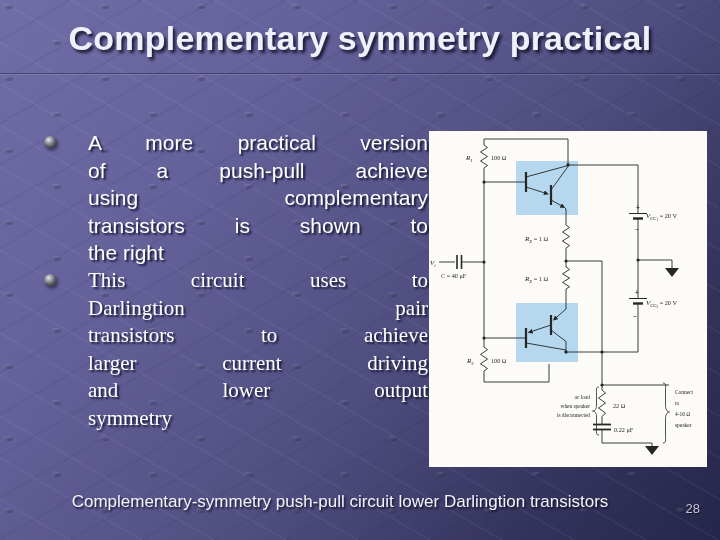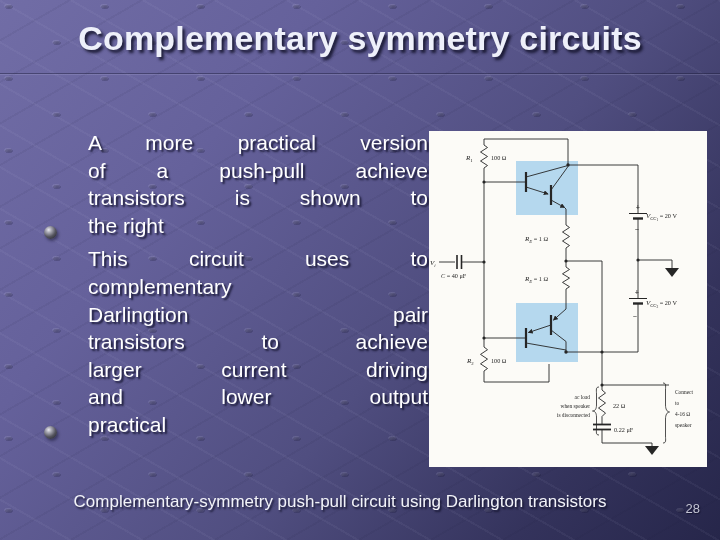--- a/index.html
+++ b/index.html
@@ -19,22 +19,22 @@
   .title{
     position:absolute;top:19px;left:0;width:720px;text-align:center;
     font-size:34px;font-weight:bold;color:#eef0fa;letter-spacing:0.2px;
     text-shadow:2.5px 2.5px 3px rgba(10,10,30,0.8);
   }
   .title-rule{
     position:absolute;top:73px;left:0;width:720px;height:2px;
     background:linear-gradient(to bottom, rgba(25,25,55,0.45) 0 1px, rgba(200,200,235,0.18) 1px 2px);
   }
   .bullets{position:absolute;left:40px;top:129px;width:390px;}
-  .bullet{display:flex;align-items:flex-end;}
-  .bullet + .bullet{margin-top:6px;}
+  .bullet{display:flex;align-items:flex-start;}
+  .bullet + .bullet{font-family:Liberation Serif, serif;}
   .sphere{
     flex:0 0 13px;width:13px;height:13px;border-radius:50%;margin:7px 0 0 4px;
     background:radial-gradient(circle at 36% 30%, #e9e9ef 0%, #a9a9b4 22%, #55555f 55%, #17171f 100%);
     box-shadow:1.5px 2px 3px rgba(10,10,30,0.45);
   }
   .bullet-text{
     width:340px;margin-left:31px;color:#ffffff;
     font-size:21px;line-height:27.6px;
     text-shadow:2px 2px 2px rgba(12,12,35,0.85);
   }
@@ -54,43 +54,43 @@
     color:#c3c4d2;font-size:13px;text-shadow:1px 1px 1px rgba(12,12,35,0.7);
   }
   svg text{font-family:"Liberation Serif",serif;fill:#262626;}
   .var{font-style:italic;}
 </style>
 </head>
 <body>
 
 <div class="slide">
 
-  <div class="title">Complementary symmetry circuits</div>
+  <div class="title">Complementary symmetry practical</div>
   <div class="title-rule"></div>
 
   <div class="bullets">
     <div class="bullet">
       <div class="sphere"></div>
       <div class="bullet-text">
         <div class="jline">A more practical version</div>
         <div class="jline">of a push-pull achieve</div>
+        <div class="jline">using complementary</div>
         <div class="jline">transistors is shown to</div>
         <div class="lline">the right</div>
       </div>
     </div>
     <div class="bullet">
       <div class="sphere"></div>
       <div class="bullet-text">
         <div class="jline">This circuit uses to</div>
-        <div class="jline">complementary</div>
         <div class="jline">Darlingtion pair</div>
         <div class="jline">transistors to achieve</div>
         <div class="jline">larger current driving</div>
         <div class="jline">and lower output</div>
-        <div class="lline">practical</div>
+        <div class="lline">symmetry</div>
       </div>
     </div>
   </div>
 
   <div class="figure">
     <svg width="278" height="336" viewBox="0 0 278 336">
       <defs>
         <marker id="arr" viewBox="0 0 10 10" refX="8.5" refY="5" markerWidth="5.5" markerHeight="5.5" orient="auto">
           <path d="M0,0 L10,5 L0,10 z" fill="#262626"></path>
         </marker>
@@ -200,16 +200,16 @@
         <text x="161" y="286" font-size="5.4" text-anchor="end">is disconnected</text>
 
         <text x="246" y="263" font-size="5.4">Connect</text>
         <text x="246" y="274" font-size="5.4">to</text>
         <text x="246" y="285" font-size="5.4">4-16 Ω</text>
         <text x="246" y="296" font-size="5.4">speaker</text>
       </g>
     </svg>
   </div>
 
-  <div class="caption">Complementary-symmetry push-pull circuit using Darlington transistors</div>
+  <div class="caption">Complementary-symmetry push-pull circuit lower Darlingtion transistors</div>
   <div class="page-number">28</div>
 
 </div>
 
 </body></html>

